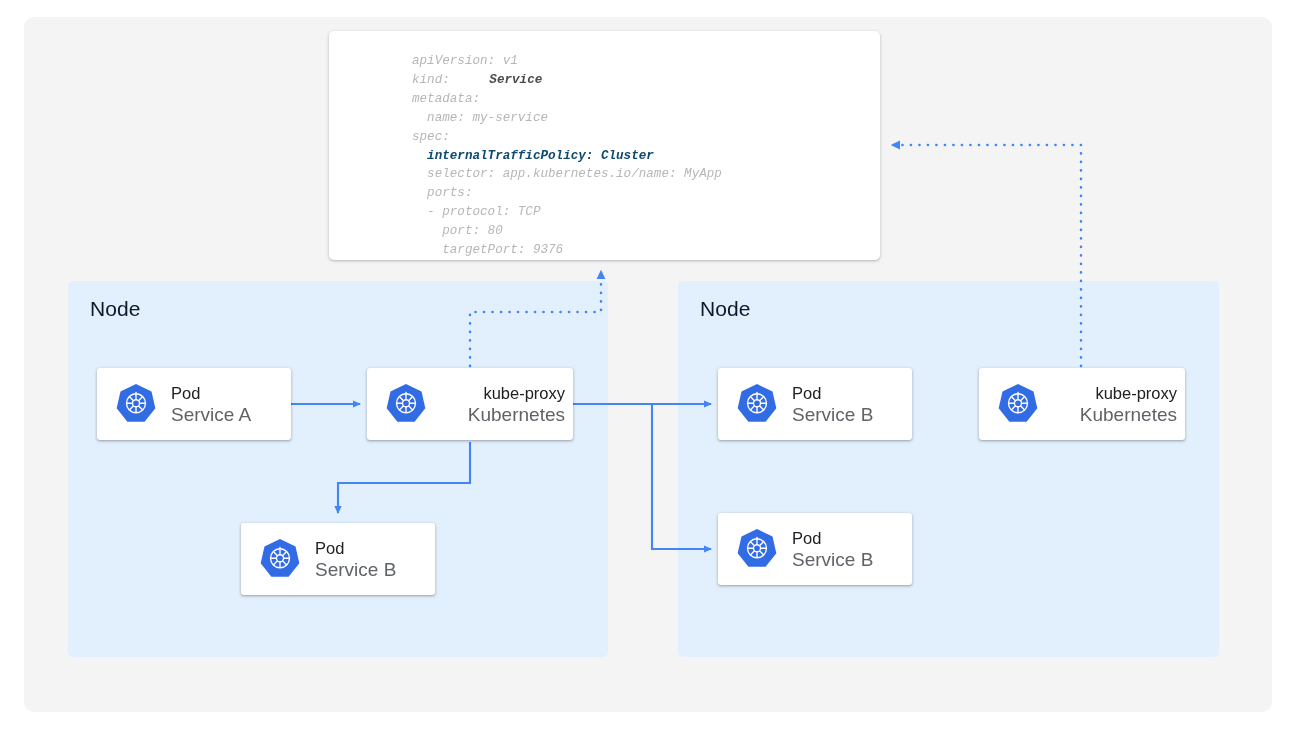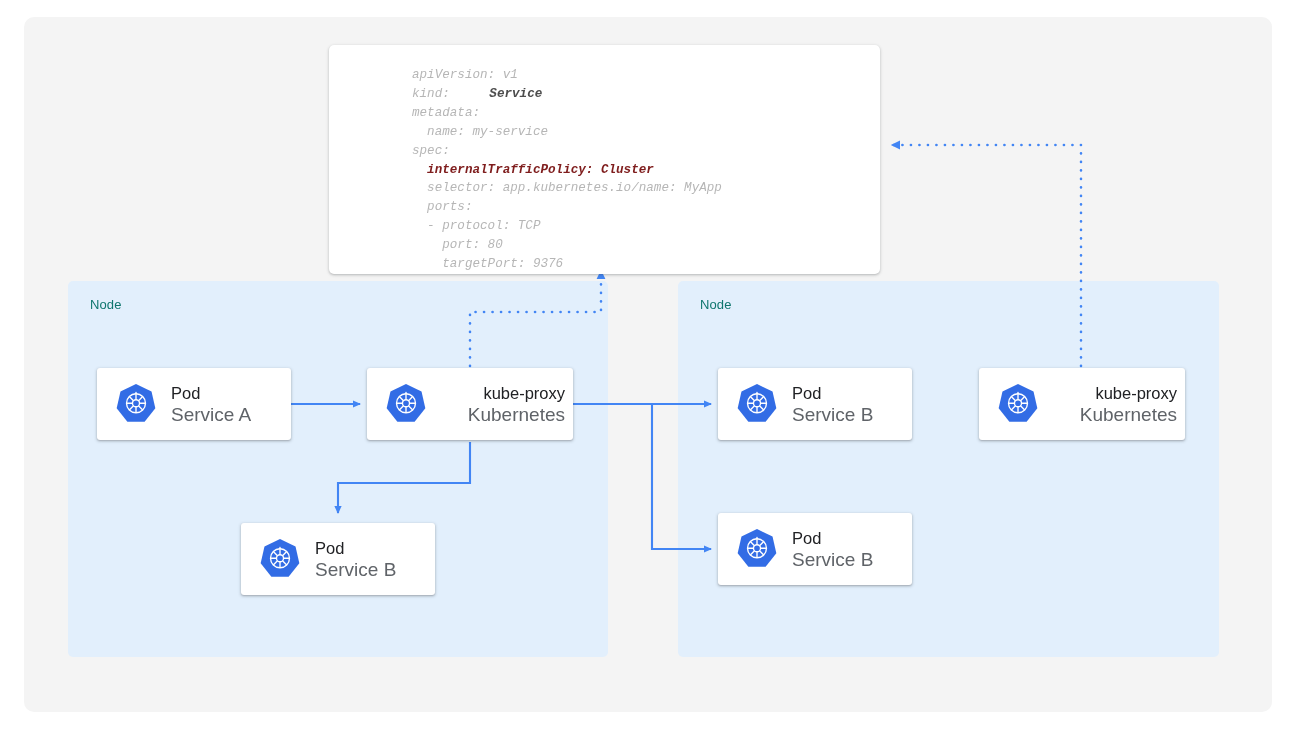--- a/index.html
+++ b/index.html
@@ -39,22 +39,22 @@
   
   .node-box {
     position: absolute;
     background: #e2effc;
     border-radius: 5px;
   }
   .node-label {
     position: absolute;
     left: 22px;
     top: 16px;
-    font-size: 13px;
-    color: #0f766e;
+    font-size: 21px;
+    color: #0f172a;
     letter-spacing: 0.1px;
     white-space: nowrap;
   }
 
   
   .entity {
     position: absolute;
     background: #ffffff;
     border-radius: 3px;
     box-shadow: 0 1px 2px rgba(60,64,67,0.30), 0 1px 3px 1px rgba(60,64,67,0.12);
@@ -87,21 +87,21 @@
     color: #5f6368;
     line-height: 21px;
     white-space: nowrap;
   }
   .entity.center .etext { align-items: flex-end; }
 
   
   #yaml-panel {
     position: absolute;
     left: 329px;
-    top: 45px;
+    top: 31px;
     width: 551px;
     height: 229px;
     background: #ffffff;
     border-radius: 5px;
     box-shadow: 0 1px 2px rgba(60,64,67,0.22), 0 1px 3px 1px rgba(60,64,67,0.10);
     box-sizing: border-box;
     overflow: hidden;
   }
   #yaml-code {
     position: absolute;
@@ -110,21 +110,21 @@
     font-family: "Liberation Mono", "DejaVu Sans Mono", monospace;
     font-size: 12.6px;
     line-height: 18.9px;
     font-style: italic;
     color: #b6b6b6;
     white-space: pre;
   }
   #yaml-code .ln { display: block; white-space: pre; }
   #yaml-code .ln.em {
     font-weight: bold;
-    color: #7f1d1d;
+    color: #0c4a6e;
   }
   #yaml-code .ln .kw-bold {
     font-weight: bold;
     color: #4d4d4d;
     margin-left: 32px;
   }
 </style>
 </head>
 <body>
 

